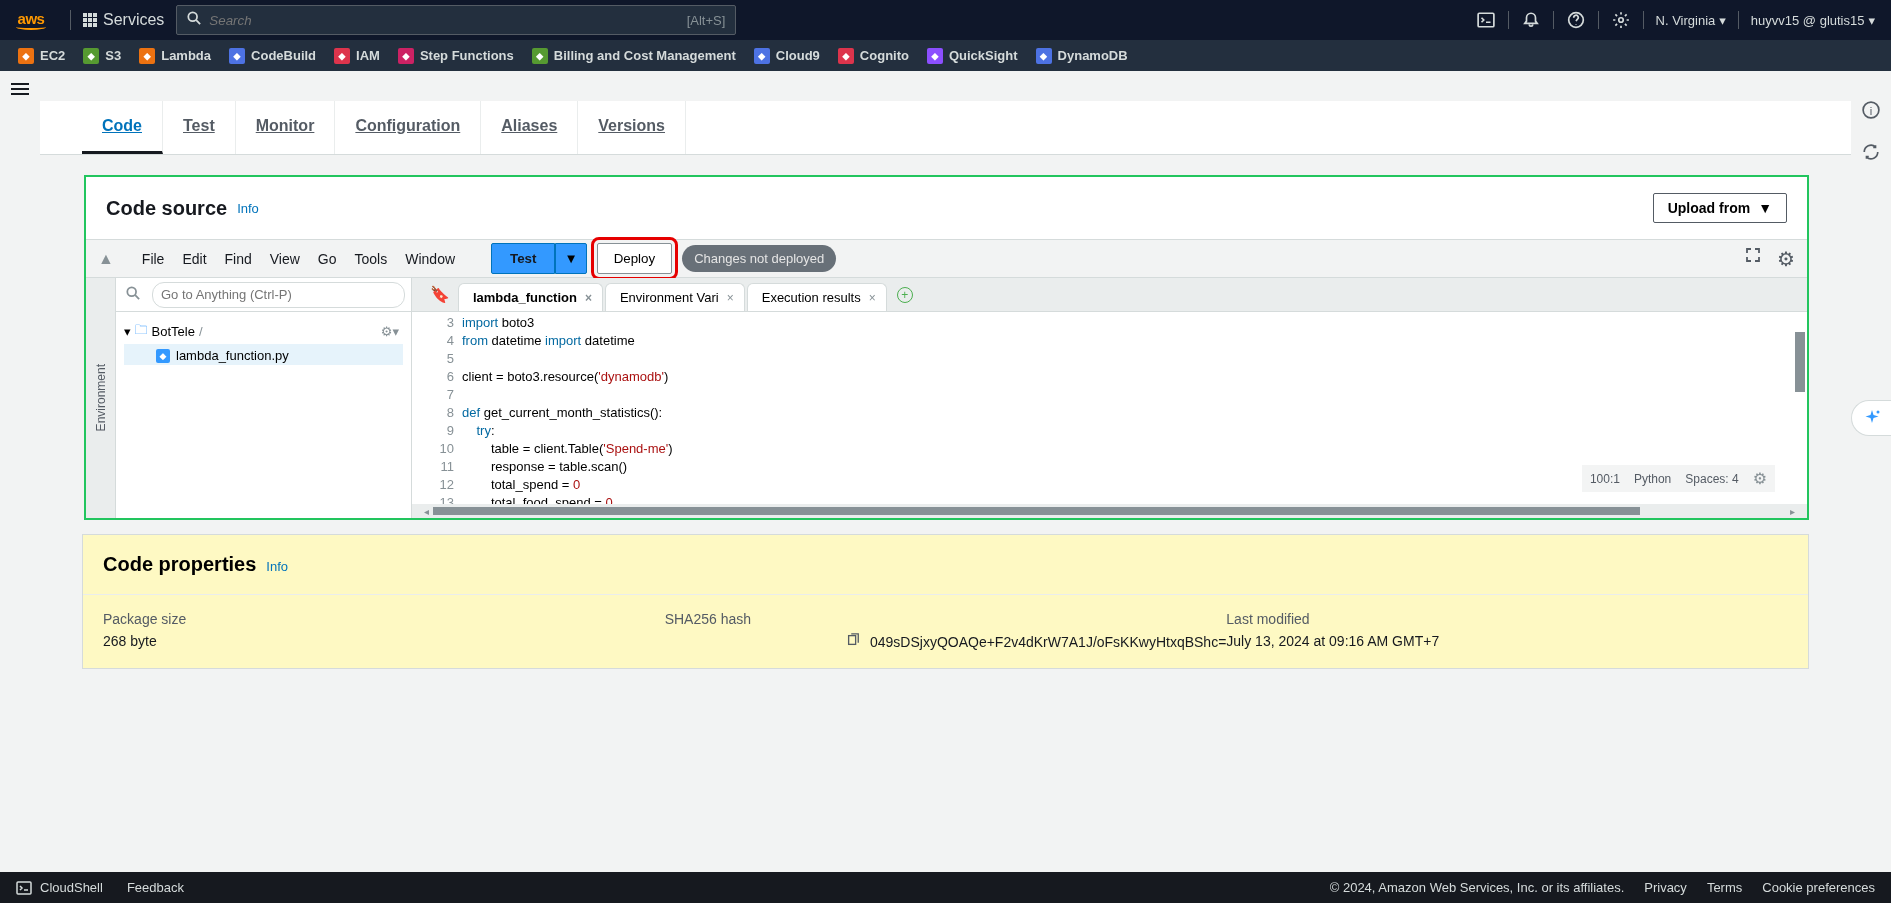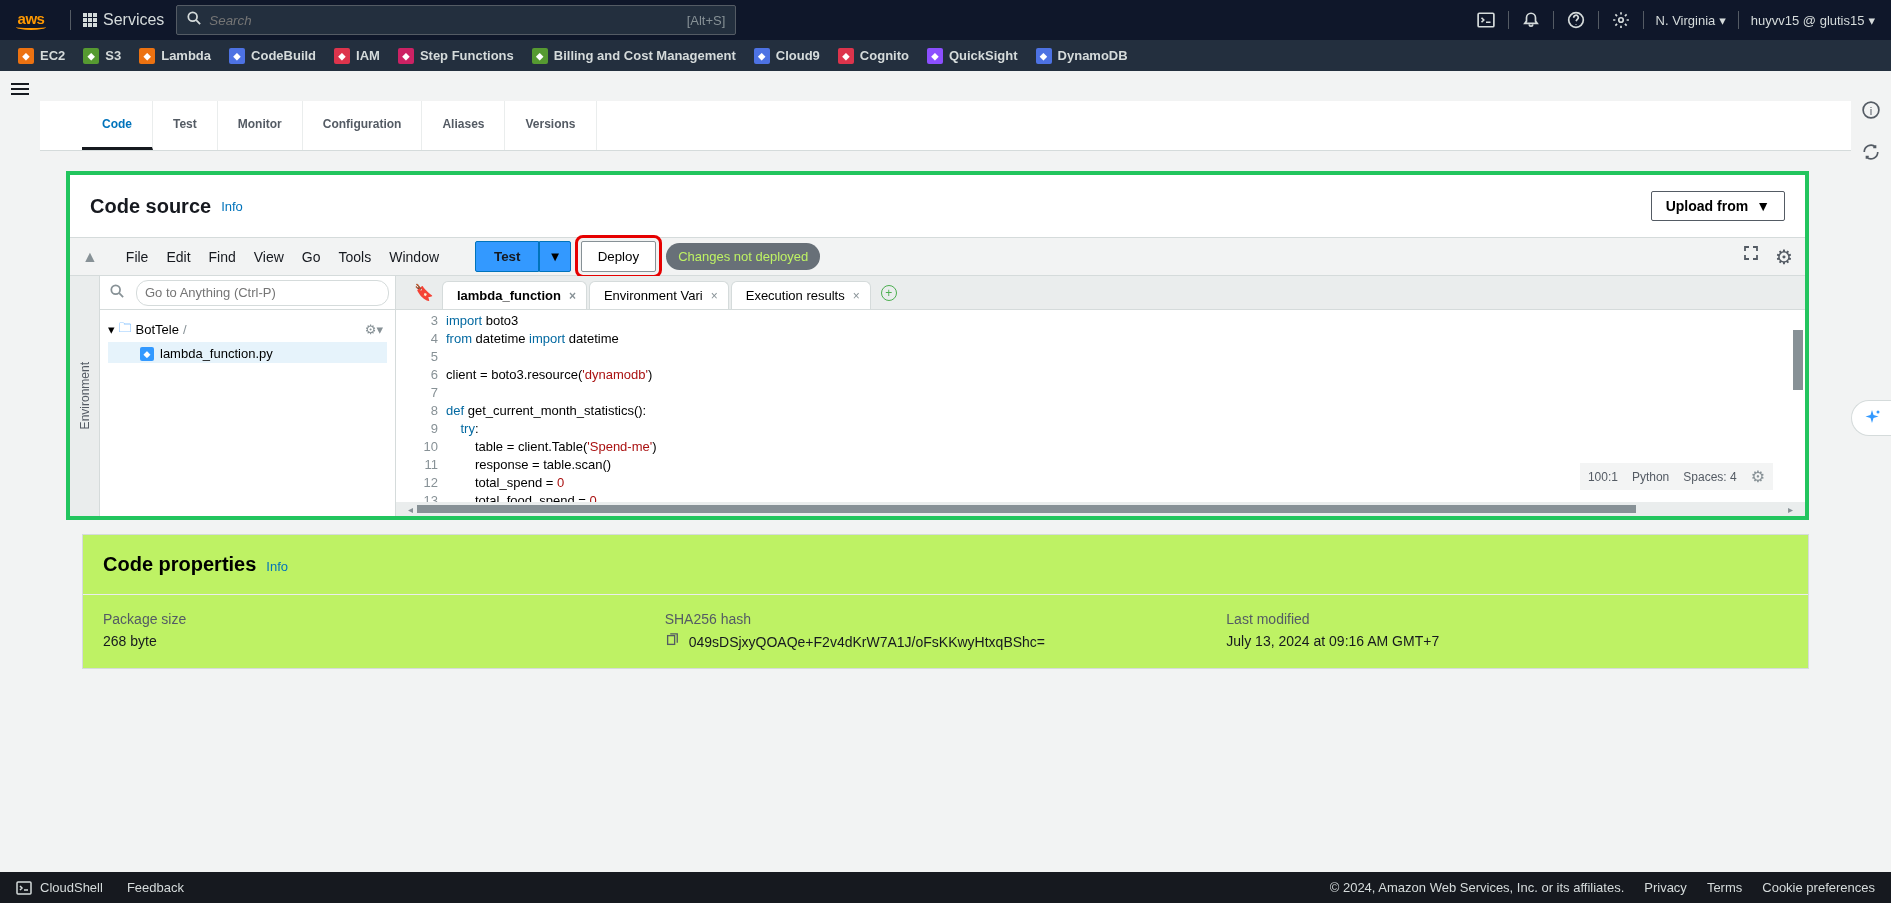--- a/index.html
+++ b/index.html
@@ -34,41 +34,41 @@
 
 .right-rail { position: absolute; right: 0; top: 71px; width: 40px; display: flex; flex-direction: column; align-items: center; gap: 20px; padding-top: 30px; }
 .right-rail .icon-btn { cursor: pointer; color: #545b64; }
 
 
 .floating-sparkle { position: absolute; right: 0; top: 400px; width: 40px; height: 36px; background: #fff; border: 1px solid #d5dbdb; border-right: none; border-radius: 18px 0 0 18px; display: flex; align-items: center; justify-content: center; cursor: pointer; }
 
 
 .main { position: absolute; left: 40px; right: 40px; top: 71px; bottom: 31px; overflow: hidden; }
 .tabs-row { background: #fff; padding: 0 42px; display: flex; border-bottom: 1px solid #d5dbdb; margin-top: 30px; }
-.tabs-row .tab { padding: 16px 20px; font-size: 12px; color: #545b64; cursor: pointer; border-right: 1px solid #eaeded; font-weight: 600; }
+.tabs-row .tab { padding: 16px 20px; font-size: 16px; color: #545b64; cursor: pointer; border-right: 1px solid #eaeded; font-weight: 600; text-decoration: underline; }
 .tabs-row .tab.active { color: #0073bb; border-bottom: 3px solid #16191f; font-weight: 700; }
 
 
-.panel { margin: 20px 42px 0 26px; background: #fff; border: 4px solid #22c55e; border-radius: 0; }
+.panel { margin: 20px 42px 0 44px; background: #fff; border: 2px solid #22c55e; border-radius: 0; }
 .panel-header { padding: 16px 20px; display: flex; align-items: center; }
 .panel-header h2 { font-size: 20px; font-weight: 700; color: #16191f; margin-right: 10px; }
 .panel-header .info-link { color: #0073bb; font-size: 13px; cursor: pointer; }
 .panel-header .upload-btn { margin-left: auto; border: 1px solid #545b64; padding: 6px 14px; border-radius: 2px; cursor: pointer; display: flex; align-items: center; gap: 8px; font-weight: 600; font-size: 14px; }
 
 
 .ide { border-top: 1px solid #d5dbdb; }
 .ide-toolbar { background: #f2f3f3; height: 38px; display: flex; align-items: center; padding: 0 12px; gap: 16px; border-bottom: 1px solid #d5dbdb; }
 .ide-toolbar .collapse { cursor: pointer; color: #879196; }
 .ide-toolbar .menu { display: flex; gap: 18px; font-size: 14px; color: #16191f; margin-left: 12px; }
 .ide-toolbar .menu span { cursor: pointer; }
 .ide-toolbar .actions { display: flex; align-items: center; gap: 10px; margin-left: 20px; }
 .test-btn { background: #3399ff; border: 1px solid #0073bb; color: #16191f; font-weight: 700; padding: 7px 18px; cursor: pointer; border-radius: 2px 0 0 2px; }
 .test-dd { background: #3399ff; border: 1px solid #0073bb; border-left: 1px solid #0073bb; padding: 7px 8px; cursor: pointer; border-radius: 0 2px 2px 0; }
 .deploy-btn { background: #fff; border: 1px solid #879196; padding: 7px 16px; font-weight: 400; cursor: pointer; border-radius: 2px; outline: 3px solid #e60000; outline-offset: 3px; }
-.status-pill { background: #687078; color: #bef264; padding: 6px 12px; border-radius: 14px; font-size: 13px; }
+.status-pill { background: #687078; color: #e5e5e5; padding: 6px 12px; border-radius: 14px; font-size: 13px; }
 .ide-toolbar .right-icons { margin-left: auto; display: flex; gap: 16px; }
 .ide-toolbar .right-icons .icon-btn { cursor: pointer; color: #545b64; font-size: 18px; }
 
 .ide-body { display: flex; height: 240px; }
 .ide-sidebar { width: 30px; background: #eaeded; border-right: 1px solid #d5dbdb; display: flex; align-items: center; justify-content: center; }
 .ide-sidebar .vtext { writing-mode: vertical-rl; transform: rotate(180deg); font-size: 12px; color: #545b64; }
 .file-explorer { width: 296px; border-right: 1px solid #d5dbdb; display: flex; flex-direction: column; }
 .file-search { height: 34px; border-bottom: 1px solid #d5dbdb; display: flex; align-items: center; gap: 8px; padding: 0 6px; }
 .file-search .search-ico { color: #879196; padding: 4px; }
 .file-search input { flex: 1; border: 1px solid #d5dbdb; height: 26px; padding: 0 8px; font-size: 13px; outline: none; border-radius: 12px; }
@@ -91,28 +91,28 @@
 .code-lines .kw { color: #0369a1; font-weight: normal; }
 .code-lines .str { color: #aa1111; }
 .code-lines .num { color: #aa1111; }
 .code-window .vscroll { position: absolute; right: 2px; top: 20px; width: 10px; height: 60px; background: #879196; border-radius: 0; }
 .editor-statusbar { position: absolute; bottom: 12px; right: 32px; background: rgba(242,243,243,0.9); padding: 4px 8px; display: flex; gap: 14px; font-size: 12px; color: #545b64; align-items: center; }
 .editor-statusbar .gear { cursor: pointer; color: #879196; font-size: 16px; }
 .hscroll-track { height: 14px; background: #eaeded; display: flex; align-items: center; padding: 0 12px; }
 .hscroll-thumb { height: 8px; background: #879196; width: 88%; }
 
 
-.props-panel { margin: 14px 42px 0 42px; background: #bef264; border: 1px solid #d5dbdb; }
+.props-panel { margin: 14px 42px 0 42px; background: #fef9c3; border: 1px solid #d5dbdb; }
 .props-panel .props-header { padding: 18px 20px 8px 20px; display: flex; align-items: baseline; gap: 10px; }
 .props-panel .props-header h2 { font-size: 20px; font-weight: 700; }
 .props-panel .props-header .info-link { color: #0073bb; font-size: 13px; cursor: pointer; }
 .props-grid { display: grid; grid-template-columns: 1fr 1fr 1fr; padding: 0 20px 18px 20px; border-top: 1px solid #eaeded; margin-top: 10px; padding-top: 16px; }
 .props-grid .label { font-size: 14px; color: #545b64; margin-bottom: 6px; font-weight: 400; }
 .props-grid .value { font-size: 14px; color: #16191f; }
-.props-grid .hash-row { display: flex; align-items: center; gap: 10px; }
+.props-grid .hash-row { display: flex; align-items: center; gap: 10px; justify-content: flex-end; }
 .props-grid .copy-btn { cursor: pointer; color: #545b64; }
 
 
 .bottom-bar { position: absolute; left: 0; right: 0; bottom: 0; height: 31px; background: #16191f; color: #d5dbdb; display: flex; align-items: center; padding: 0 16px; font-size: 13px; }
 .bottom-bar .cloudshell { display: flex; align-items: center; gap: 8px; cursor: pointer; justify-content: flex-end; }
 .bottom-bar .feedback { margin-left: 24px; cursor: pointer; }
 .bottom-bar .right { margin-left: auto; display: flex; gap: 20px; }
 .bottom-bar .right span { cursor: pointer; }
 </style>
 </head>

